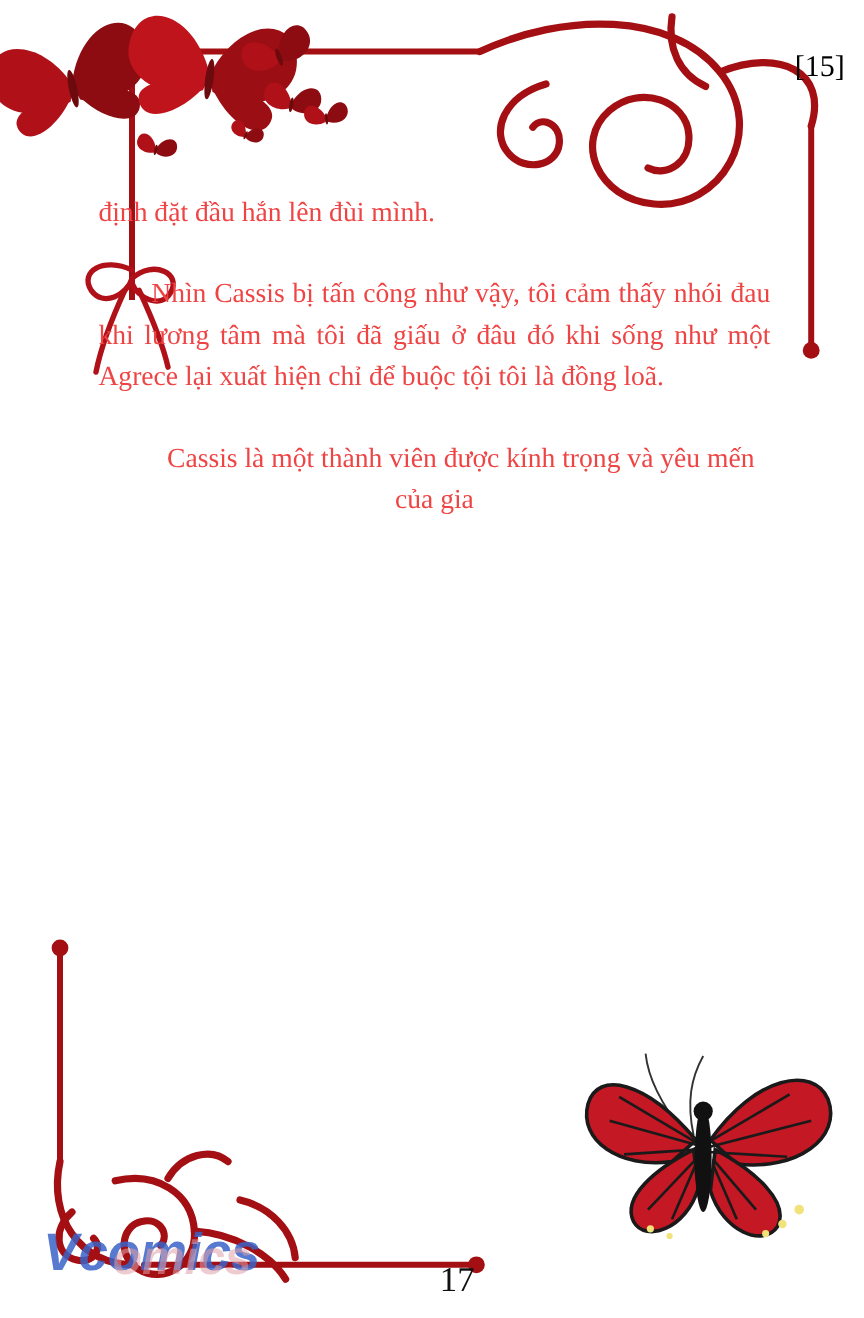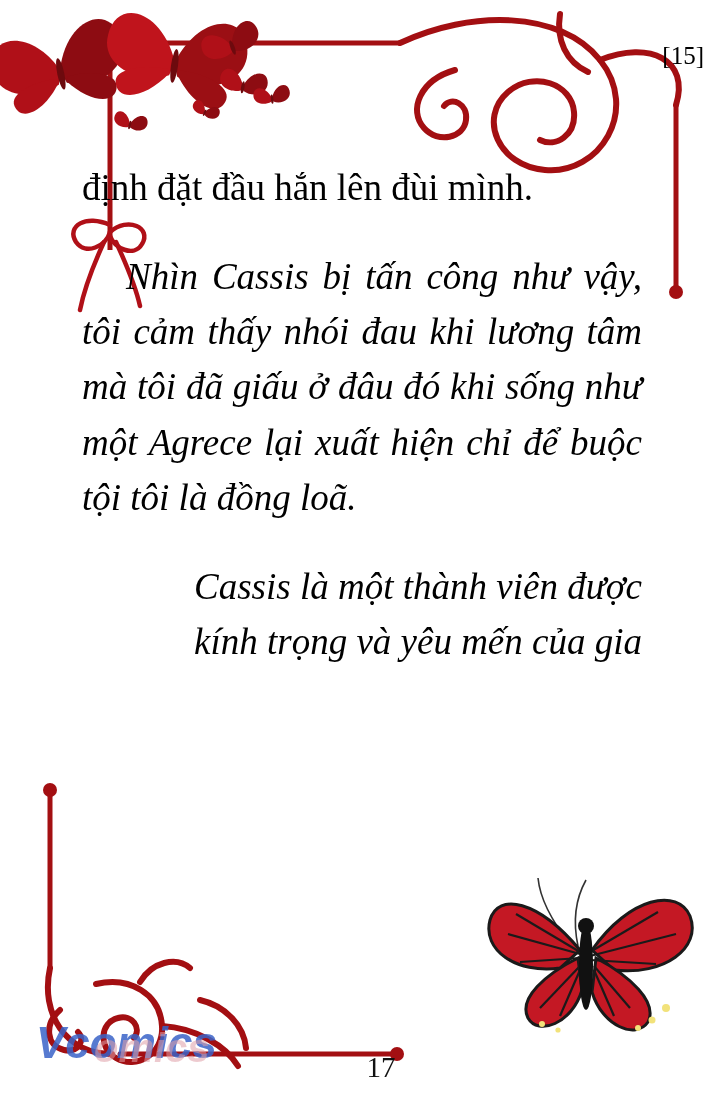--- a/index.html
+++ b/index.html
@@ -51,38 +51,37 @@
     letter-spacing: 0px;
     margin-top: 16px;
   }
 
   
   .page-text {
     position: absolute;
     top: 160px;
     left: 82px;
     width: 560px;
-    font-size: 37px;
+    font-size: 23px;
     line-height: 1.49;
     text-align: justify;
     text-justify: inter-word;
-    color: #000000;
+    color: #ef4444;
   }
   .page-text p {
     margin: 0;
   }
   .page-text p.gap {
     margin-top: 34px;
   }
   .page-text p.indent {
     text-indent: 44px;
-    font-style: italic;
   }
   .page-text p.last-line-left {
-    text-align: right;
+    text-align: center;
   }
 
   
   .folio {
     position: absolute;
     bottom: 14px;
     left: 0;
     width: 688px;
     text-align: center;
     font-size: 29px;

